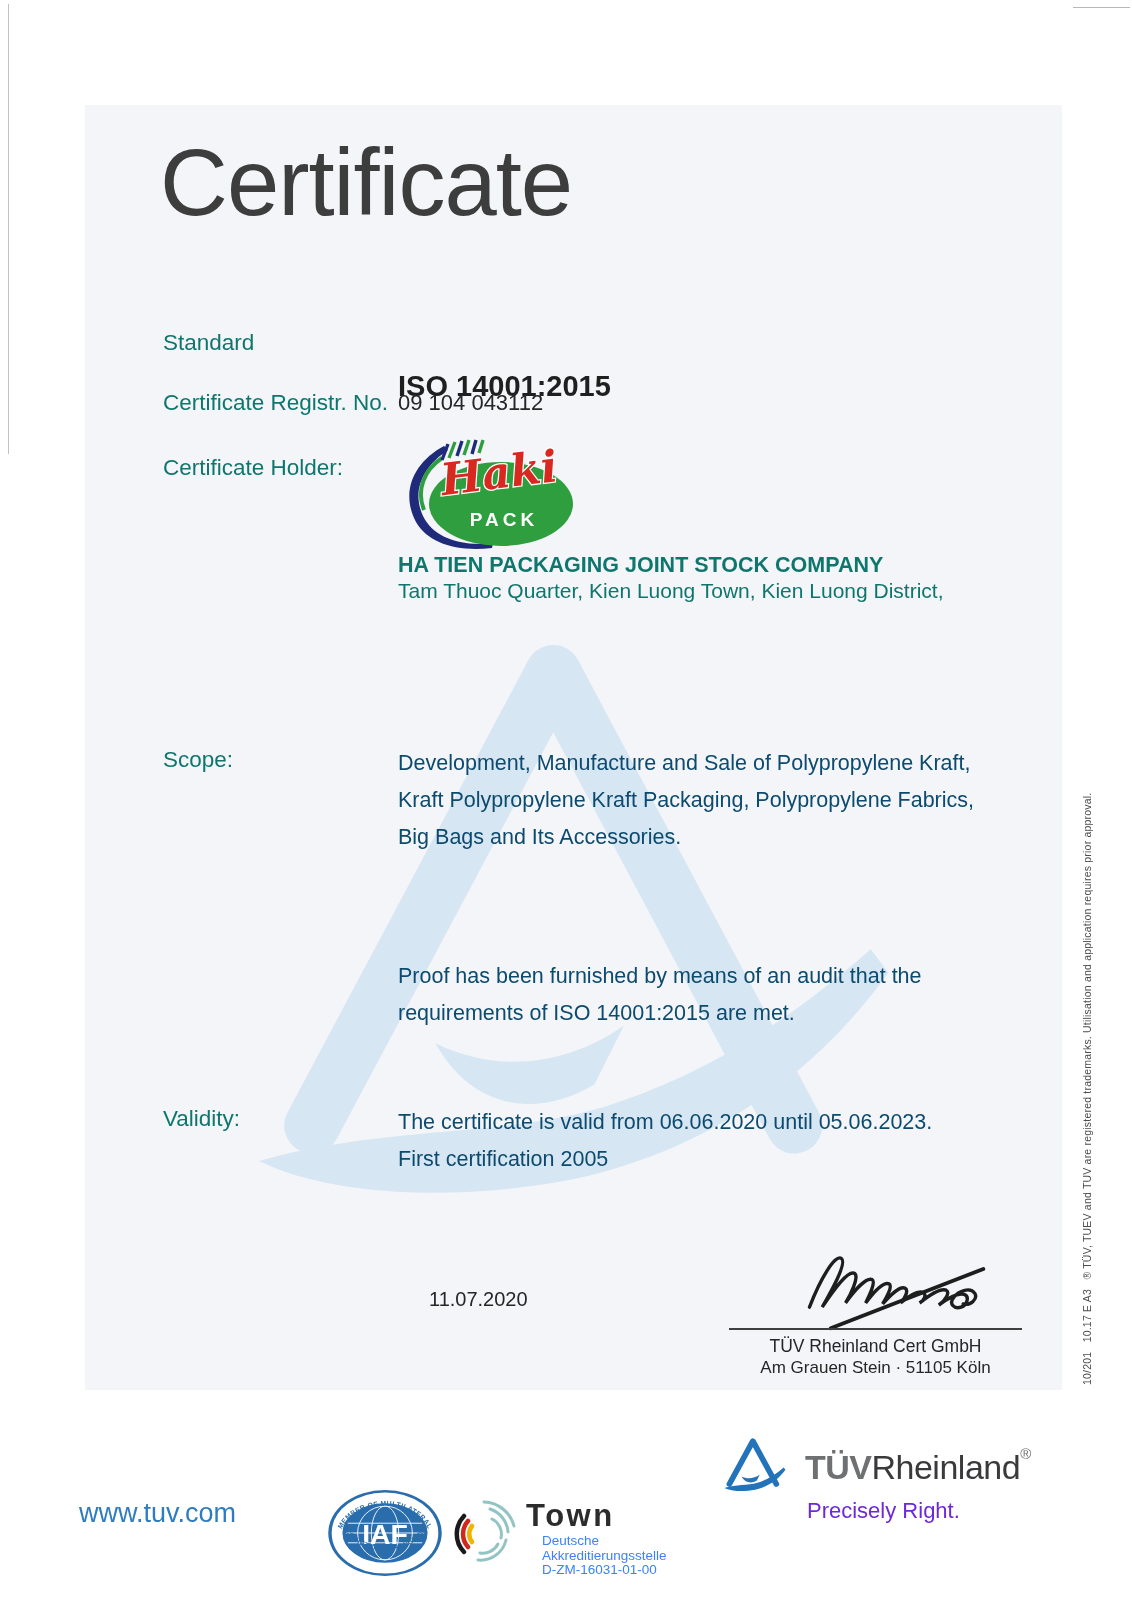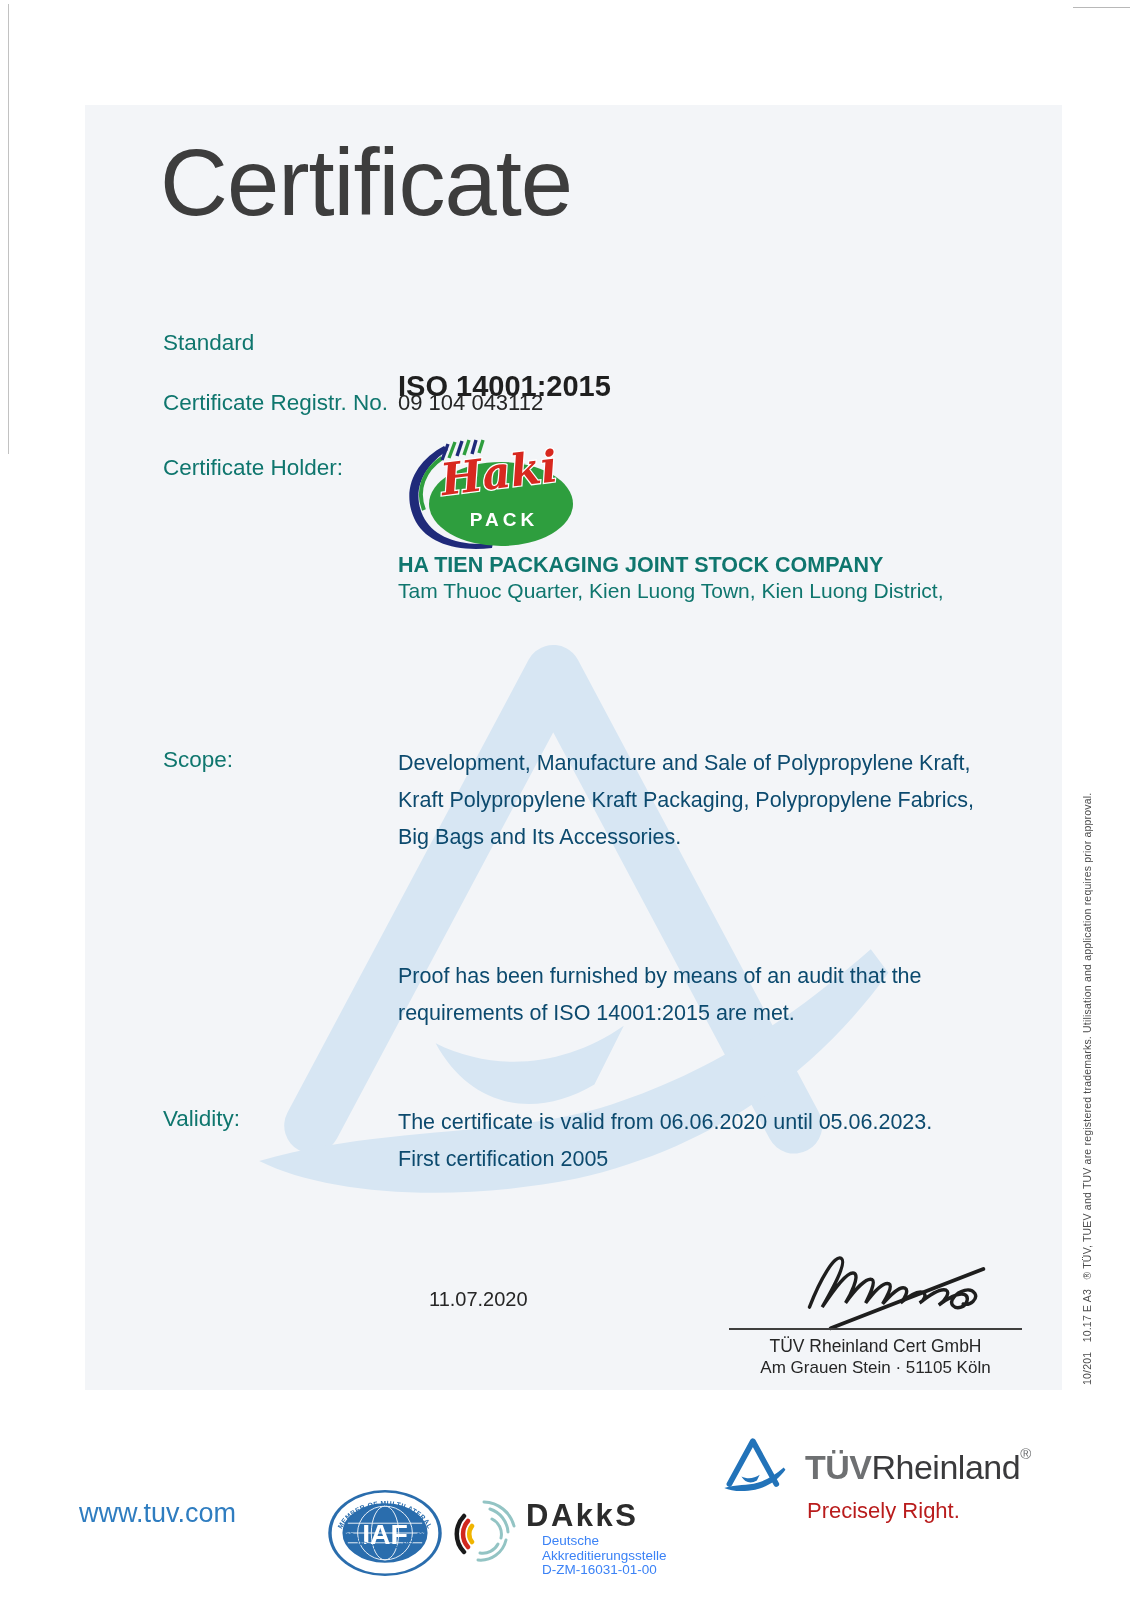--- a/index.html
+++ b/index.html
@@ -45,21 +45,21 @@
   .website{left:79px;top:1498px;font-size:27px;color:#2f7dc0;}
   .iaf-logo{left:326px;top:1488px;width:118px;height:90px;}
   .dakks-mark{left:448px;top:1492px;width:74px;height:84px;}
   .dakks-name{left:526px;top:1498px;font-size:31px;font-weight:bold;letter-spacing:2.5px;color:#2c2c2c;}
   .dakks-lines{left:542px;top:1534px;font-size:13.5px;line-height:14.5px;color:#3b82f6;}
   .tuv-logo{left:722px;top:1430px;width:64px;height:68px;}
   .tuv-brand{left:805px;top:1445px;font-size:34px;letter-spacing:-0.5px;}
   .tuv-brand .strong{font-weight:bold;color:#6e7072;}
   .tuv-brand .light{color:#3a3a3c;}
   .tuv-brand .reg{font-size:15px;color:#6e7072;vertical-align:20px;}
-  .tuv-tagline{left:807px;top:1498px;font-size:22px;color:#b91c1c;}
+  .tuv-tagline{left:807px;top:1498px;font-size:22px;color:#6d28d9;}
 
   .haki-logo{left:402px;top:438px;width:178px;height:122px;}
 </style>
 </head>
 <body>
 
 <div class="page">
 
   <div class="panel"></div>
   <div class="scan-edge"></div>
@@ -171,21 +171,21 @@
       <path d="M24 34 A13 13 0 0 0 24 50" stroke="#f0b400" stroke-width="4.5"></path>
       <g stroke="#93c4c4" stroke-width="3">
         <path d="M42 17 A26 26 0 0 1 60 40"></path>
         <path d="M44 27 A17 17 0 0 1 53 46"></path>
         <path d="M58 48 A26 26 0 0 1 30 68"></path>
         <path d="M50 52 A17 17 0 0 1 32 61"></path>
         <path d="M36 10 A32 32 0 0 1 66 34"></path>
       </g>
     </g>
   </svg>
-  <div class="abs dakks-name">DAkkS</div>
+  <div class="abs dakks-name">Town</div>
   <div class="abs dakks-lines">
     <div>Deutsche</div>
     <div>Akkreditierungsstelle</div>
     <div>D-ZM-16031-01-00</div>
   </div>
 
   <svg class="abs tuv-logo" viewBox="0 0 112 100" aria-hidden="true">
     <g fill="none" stroke="#2273b9" stroke-width="10">
       <path d="M13 85 L54 10 L95 85" stroke-linejoin="round" stroke-linecap="round"></path>
     </g>

